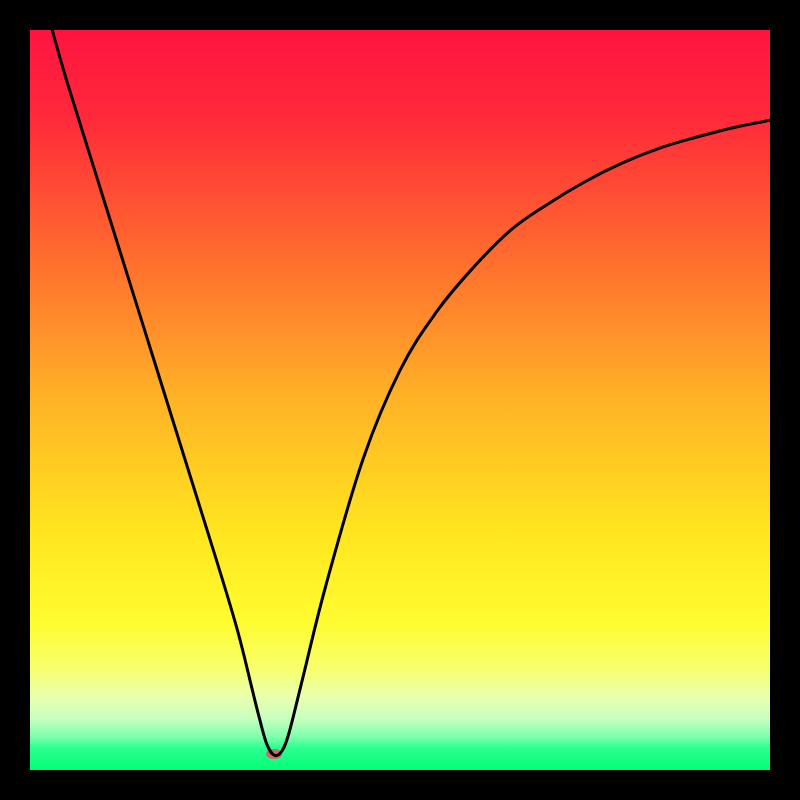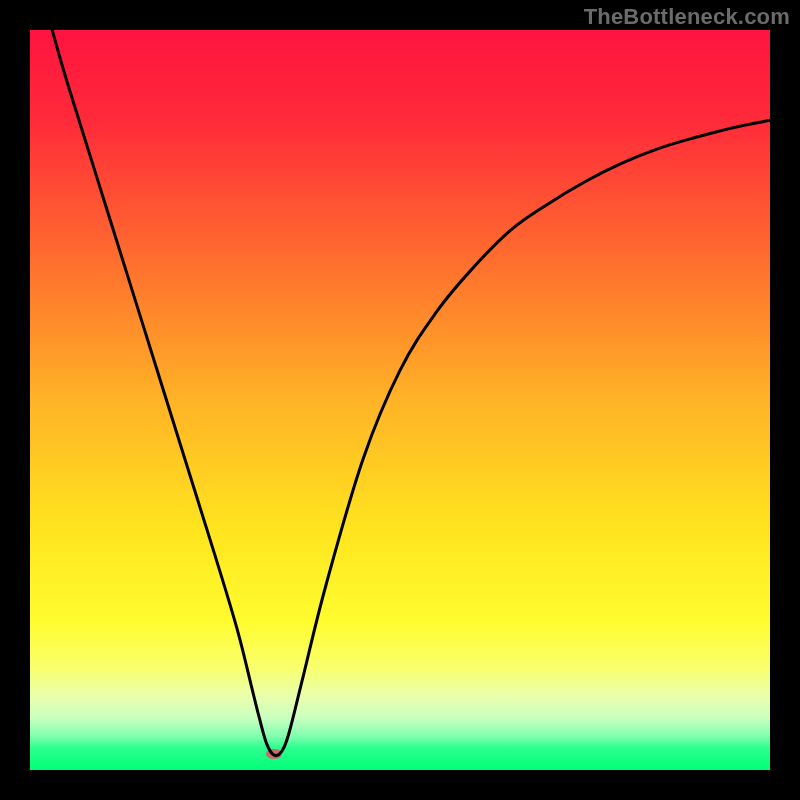--- a/index.html
+++ b/index.html
@@ -37,21 +37,20 @@
     font-size: 22px;
     font-weight: 600;
     color: #6b6b6b;
     letter-spacing: 0.2px;
   }
 </style>
 </head>
 <body>
 
 <div class="frame">
-  <div class="watermark">TheBottleneck.com</div>
   <div class="plot" id="plot">
     <div class="gradient" id="gradient" style="background: linear-gradient(rgb(255, 20, 64) 0%, rgb(255, 42, 58) 12%, rgb(255, 106, 47) 30%, rgb(255, 179, 38) 50%, rgb(255, 230, 31) 68%, rgb(255, 252, 48) 80%, rgb(249, 255, 106) 86%, rgb(234, 255, 173) 90%, rgb(201, 255, 192) 93%, rgb(125, 255, 173) 95.5%, rgb(45, 255, 143) 97%, rgb(0, 255, 120) 100%);"></div>
     <div class="optimum-marker" id="marker" style="left: 244.2px; top: 723.72px; width: 16px; height: 10px; background: rgb(199, 110, 106);"></div>
     <svg class="curve" id="curve" viewBox="0 0 740 740" preserveAspectRatio="none">
       <path id="curve-path" fill="none" stroke-width="3" stroke-linecap="round" stroke-linejoin="round" d="M 22.2 0 C 24.864 9.323999999999991, 27.676000000000002 21.16399999999997, 37 51.799999999999955 C 46.324 82.43599999999994, 60.68 127.57599999999992, 74 170.19999999999993 C 87.32 212.82399999999996, 97.68 245.976, 111 288.6 C 124.32 331.22400000000005, 134.68 364.37600000000003, 148 407 C 161.32 449.62399999999997, 174.344 490.768, 185 525.4 C 195.656 560.0319999999999, 200.54000000000002 575.424, 207.20000000000002 599.4 C 213.86 623.376, 218.004 642.616, 222 658.6 C 225.996 674.5840000000001, 226.736 678.21, 229.4 688.2 C 232.06400000000002 698.19, 234.136 707.44, 236.8 714.1 C 239.46400000000003 720.76, 241.536 723.868, 244.20000000000002 725.2 C 246.86400000000003 726.532, 248.93600000000004 725.496, 251.60000000000002 721.5 C 254.264 717.504, 255.004 716.986, 259 703 C 262.996 689.014, 267.14 670.4399999999999, 273.8 643.8 C 280.46000000000004 617.16, 285.344 593.628, 296 555 C 306.656 516.372, 319.68 467.828, 333 429.2 C 346.32 390.572, 356.68 367.03999999999996, 370 340.4 C 383.32 313.76, 393.68000000000006 299.848, 407.00000000000006 281.2 C 420.32000000000005 262.55199999999996, 430.68 251.45199999999994, 444 236.79999999999995 C 457.32 222.14799999999997, 467.68 211.12200000000007, 481 199.80000000000007 C 494.32 188.47800000000007, 504.68 182.558, 518 173.89999999999998 C 531.32 165.24199999999996, 541.68 159.02599999999993, 555 151.69999999999993 C 568.32 144.37399999999994, 578.68 139.19400000000005, 592 133.20000000000005 C 605.32 127.20600000000006, 615.68 123.06199999999997, 629 118.39999999999998 C 642.32 113.73799999999999, 652.68 111.02960000000007, 666 107.30000000000007 C 679.32 103.57040000000006, 689.68 100.74359999999997, 703 97.67999999999995 C 716.32 94.61639999999993, 733.34 91.61199999999997, 740 90.27999999999997" stroke="#000000"></path>
     </svg>
   </div>
 </div>
 
 </body></html>

